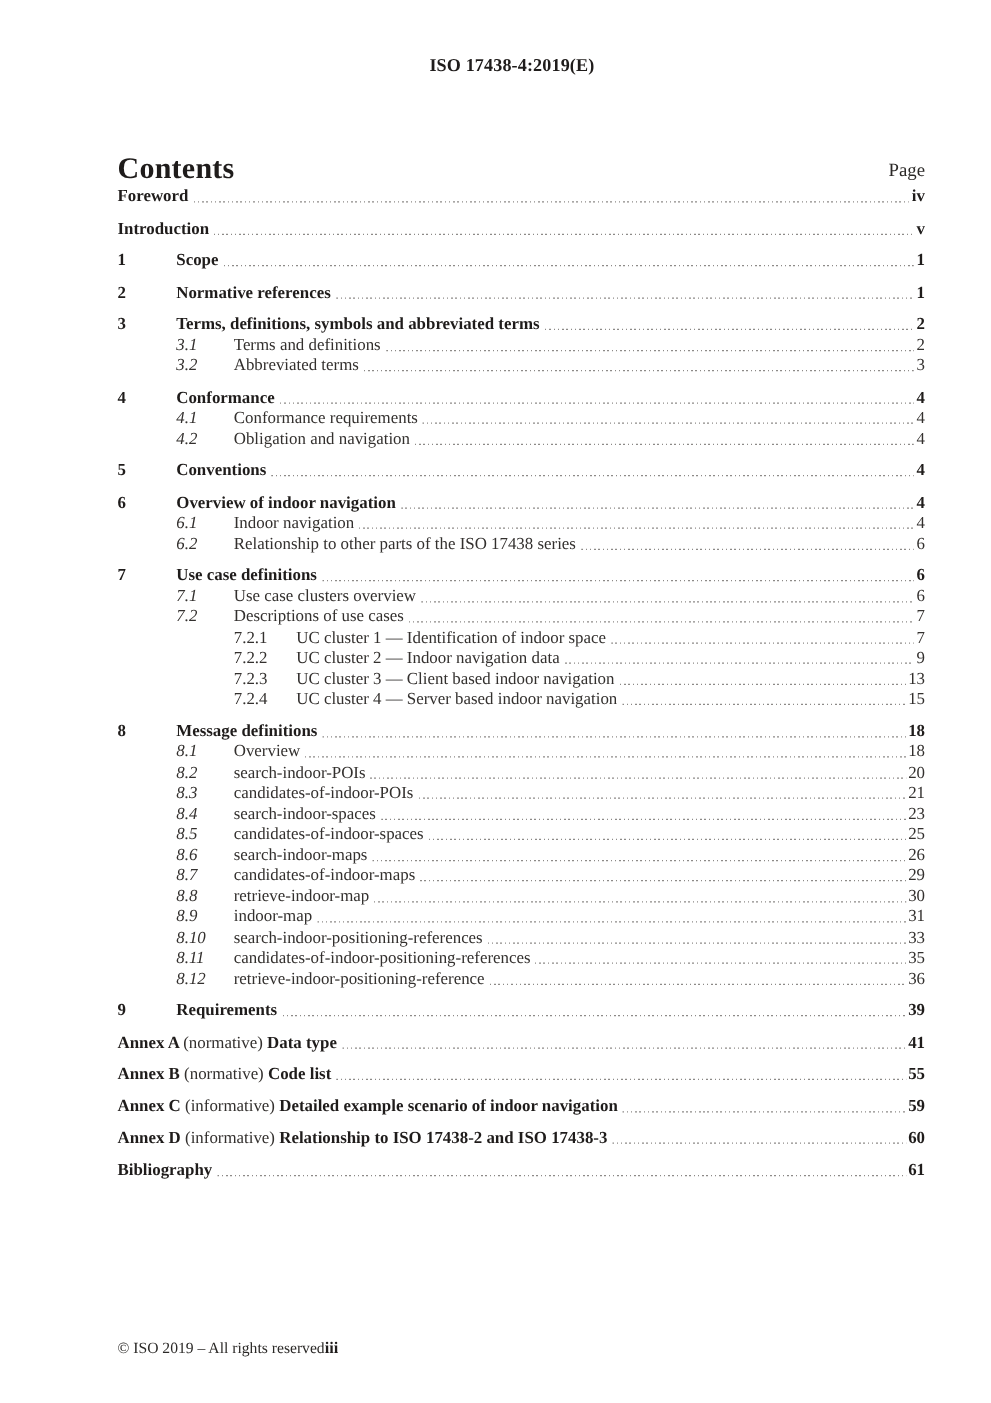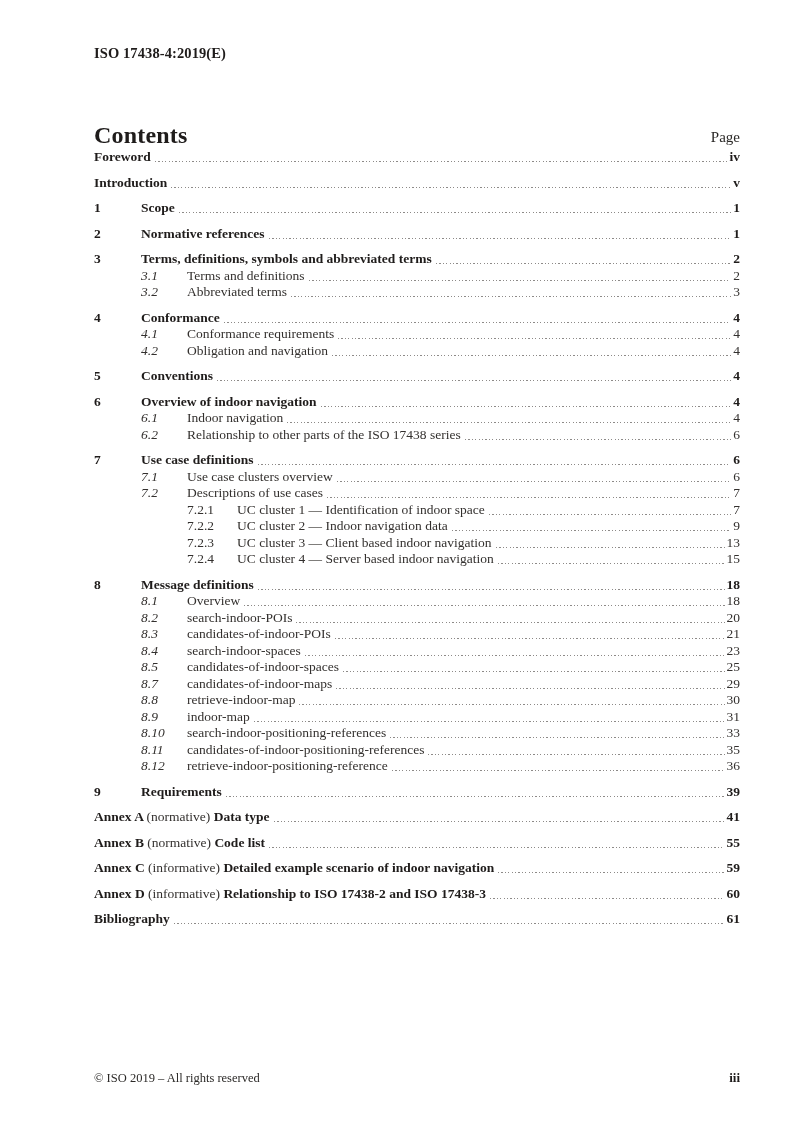--- a/index.html
+++ b/index.html
@@ -12,21 +12,21 @@
     overflow: hidden;
   }
   .page {
     position: absolute; inset: 0;
     background: #ffffff;
   }
   
   .doc-header {
     position: absolute;
     top: 45px; left: 94px; right: 68px;
-    text-align: left;
+    text-align: center;
     font-weight: bold;
     font-size: 14.5px;
     letter-spacing: 0.1px;
     color: #1f1c1b;
   }
   
   .contents-head {
     position: absolute;
     top: 122px; left: 94px; right: 53px;
     display: flex;
@@ -77,21 +77,21 @@
     background-repeat: no-repeat;
     background-position: left bottom;
   }
   .row .pg { flex: 0 0 auto; text-align: right; }
   
   .doc-footer {
     position: absolute;
     left: 94px; right: 53px;
     top: 1070px;
     display: flex;
-    justify-content: space-between;
+    justify-content: flex-start;
     align-items: baseline;
   }
   .copyright { font-size: 12.5px; color: #2b2927; }
   .folio { font-size: 13px; font-weight: bold; color: #1f1c1b; }
 </style>
 </head>
 <body>
 
 <div class="page">
 
@@ -257,20 +257,26 @@
         <span class="leader"></span>
         <span class="pg">23</span>
       </div>
       <div class="row lvl2">
         <span class="num">8.5</span>
         <span class="title">candidates-of-indoor-spaces</span>
         <span class="leader"></span>
         <span class="pg">25</span>
       </div>
       <div class="row lvl2">
+        <span class="num">8.6</span>
+        <span class="title">search-indoor-maps</span>
+        <span class="leader"></span>
+        <span class="pg">26</span>
+      </div>
+      <div class="row lvl2">
         <span class="num">8.7</span>
         <span class="title">candidates-of-indoor-maps</span>
         <span class="leader"></span>
         <span class="pg">29</span>
       </div>
       <div class="row lvl2">
         <span class="num">8.8</span>
         <span class="title">retrieve-indoor-map</span>
         <span class="leader"></span>
         <span class="pg">30</span>

